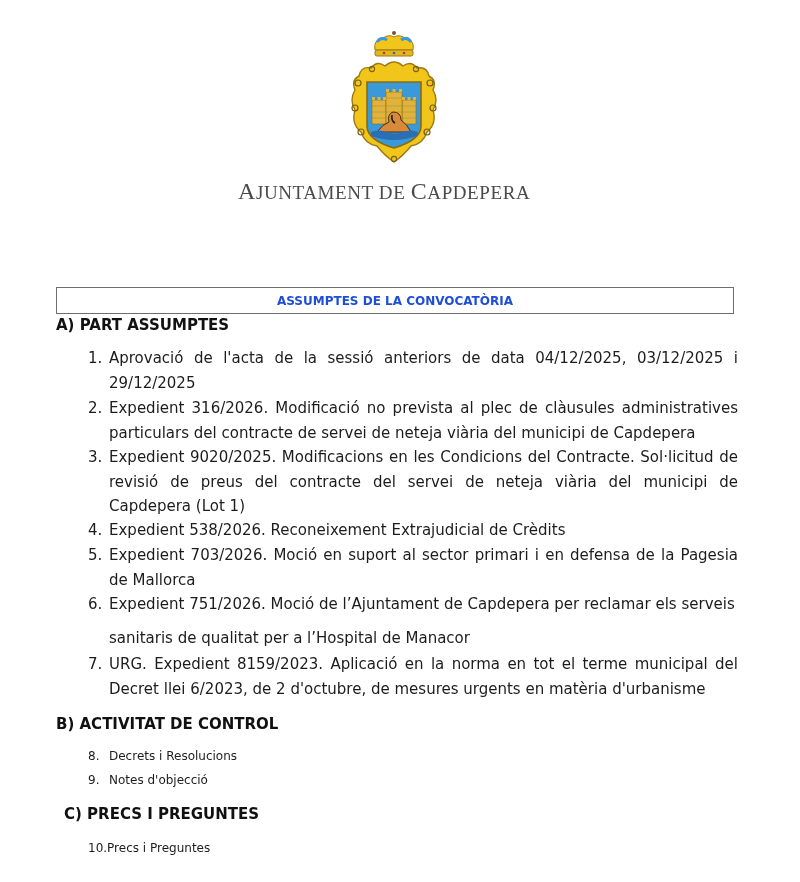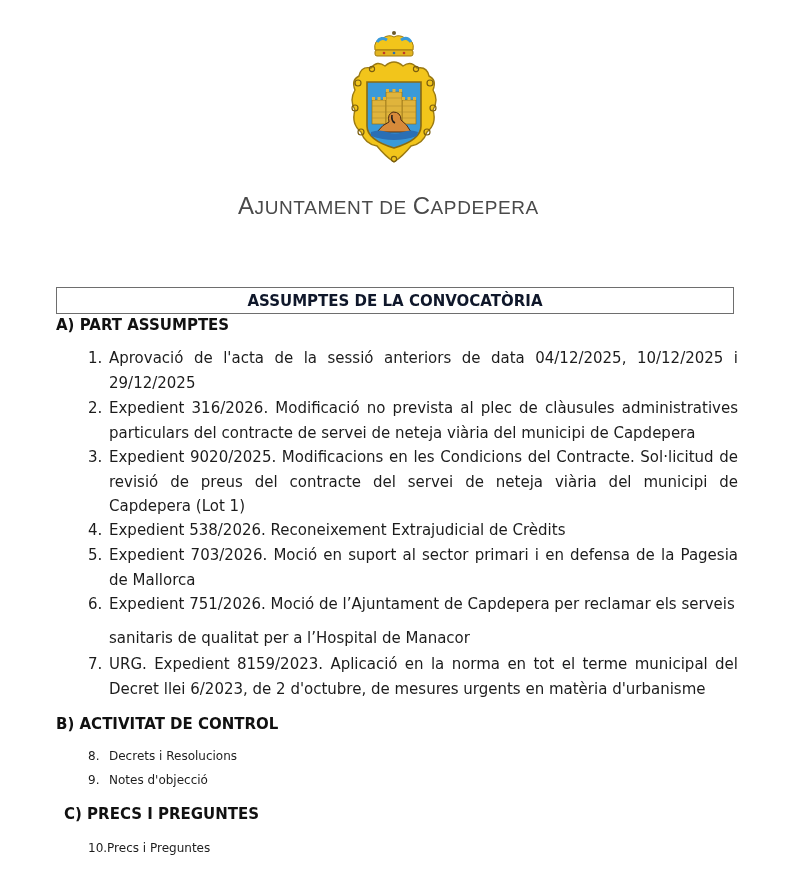--- a/index.html
+++ b/index.html
@@ -25,23 +25,23 @@
       align-items: center;
     }
     .crest {
       width: 110px;
       height: 150px;
       margin-left: -12px;
     }
     .org-name {
       position: absolute;
       left: 238px;
-      top: 192px;
+      top: 178px;
       width: 320px;
-      font-family: Liberation Sans, sans-serif;
+      font-family: Liberation Serif, serif;
       font-size: 19px;
       letter-spacing: 0.6px;
       color: #4a4a4a;
       font-variant: small-caps;
       white-space: nowrap;
     }
     .org-name .cap { font-size: 24px; }
     .title-box {
       position: absolute;
       left: 56px;
@@ -50,22 +50,22 @@
       height: 27px;
       border: 1.5px solid #6e6e6e;
       display: flex;
       align-items: center;
       justify-content: center;
       box-sizing: border-box;
     }
     .title-box span {
       font-family: "DejaVu Sans", sans-serif;
       font-weight: bold;
-      font-size: 15px;
-      color: #0f172a;
+      font-size: 12px;
+      color: #1d4ed8;
     }
     .section-heading {
       position: absolute;
       left: 56px;
       font-family: "DejaVu Sans", sans-serif;
       font-weight: bold;
       font-size: 15px;
       color: #111;
       white-space: nowrap;
     }
@@ -158,21 +158,21 @@
 <div class="org-name"><span class="cap">A</span><span>JUNTAMENT DE </span><span class="cap">C</span><span>APDEPERA</span></div>
 
 <div class="title-box">
   <span>ASSUMPTES DE LA CONVOCATÒRIA</span>
 </div>
 
 <div class="section-heading" style="top:316px;">A) PART ASSUMPTES</div>
 
 <div class="item justify-last" style="top:346px;">
   <span class="num">1.</span>
-  <span class="txt" style="text-align-last:left;">Aprovació de l'acta de la sessió anteriors de data 04/12/2025, 10/12/2025 i 29/12/2025</span>
+  <span class="txt" style="text-align-last:left;">Aprovació de l'acta de la sessió anteriors de data 04/12/2025, 03/12/2025 i 29/12/2025</span>
 </div>
 
 <div class="item" style="top:396px;">
   <span class="num">2.</span>
   <span class="txt">Expedient 316/2026. Modificació no prevista al plec de clàusules administratives particulars del contracte de servei de neteja viària del municipi de Capdepera</span>
 </div>
 
 <div class="item" style="top:445px;">
   <span class="num">3.</span>
   <span class="txt">Expedient 9020/2025. Modificacions en les Condicions del Contracte. Sol·licitud de revisió de preus del contracte del servei de neteja viària del municipi de Capdepera (Lot 1)</span>

